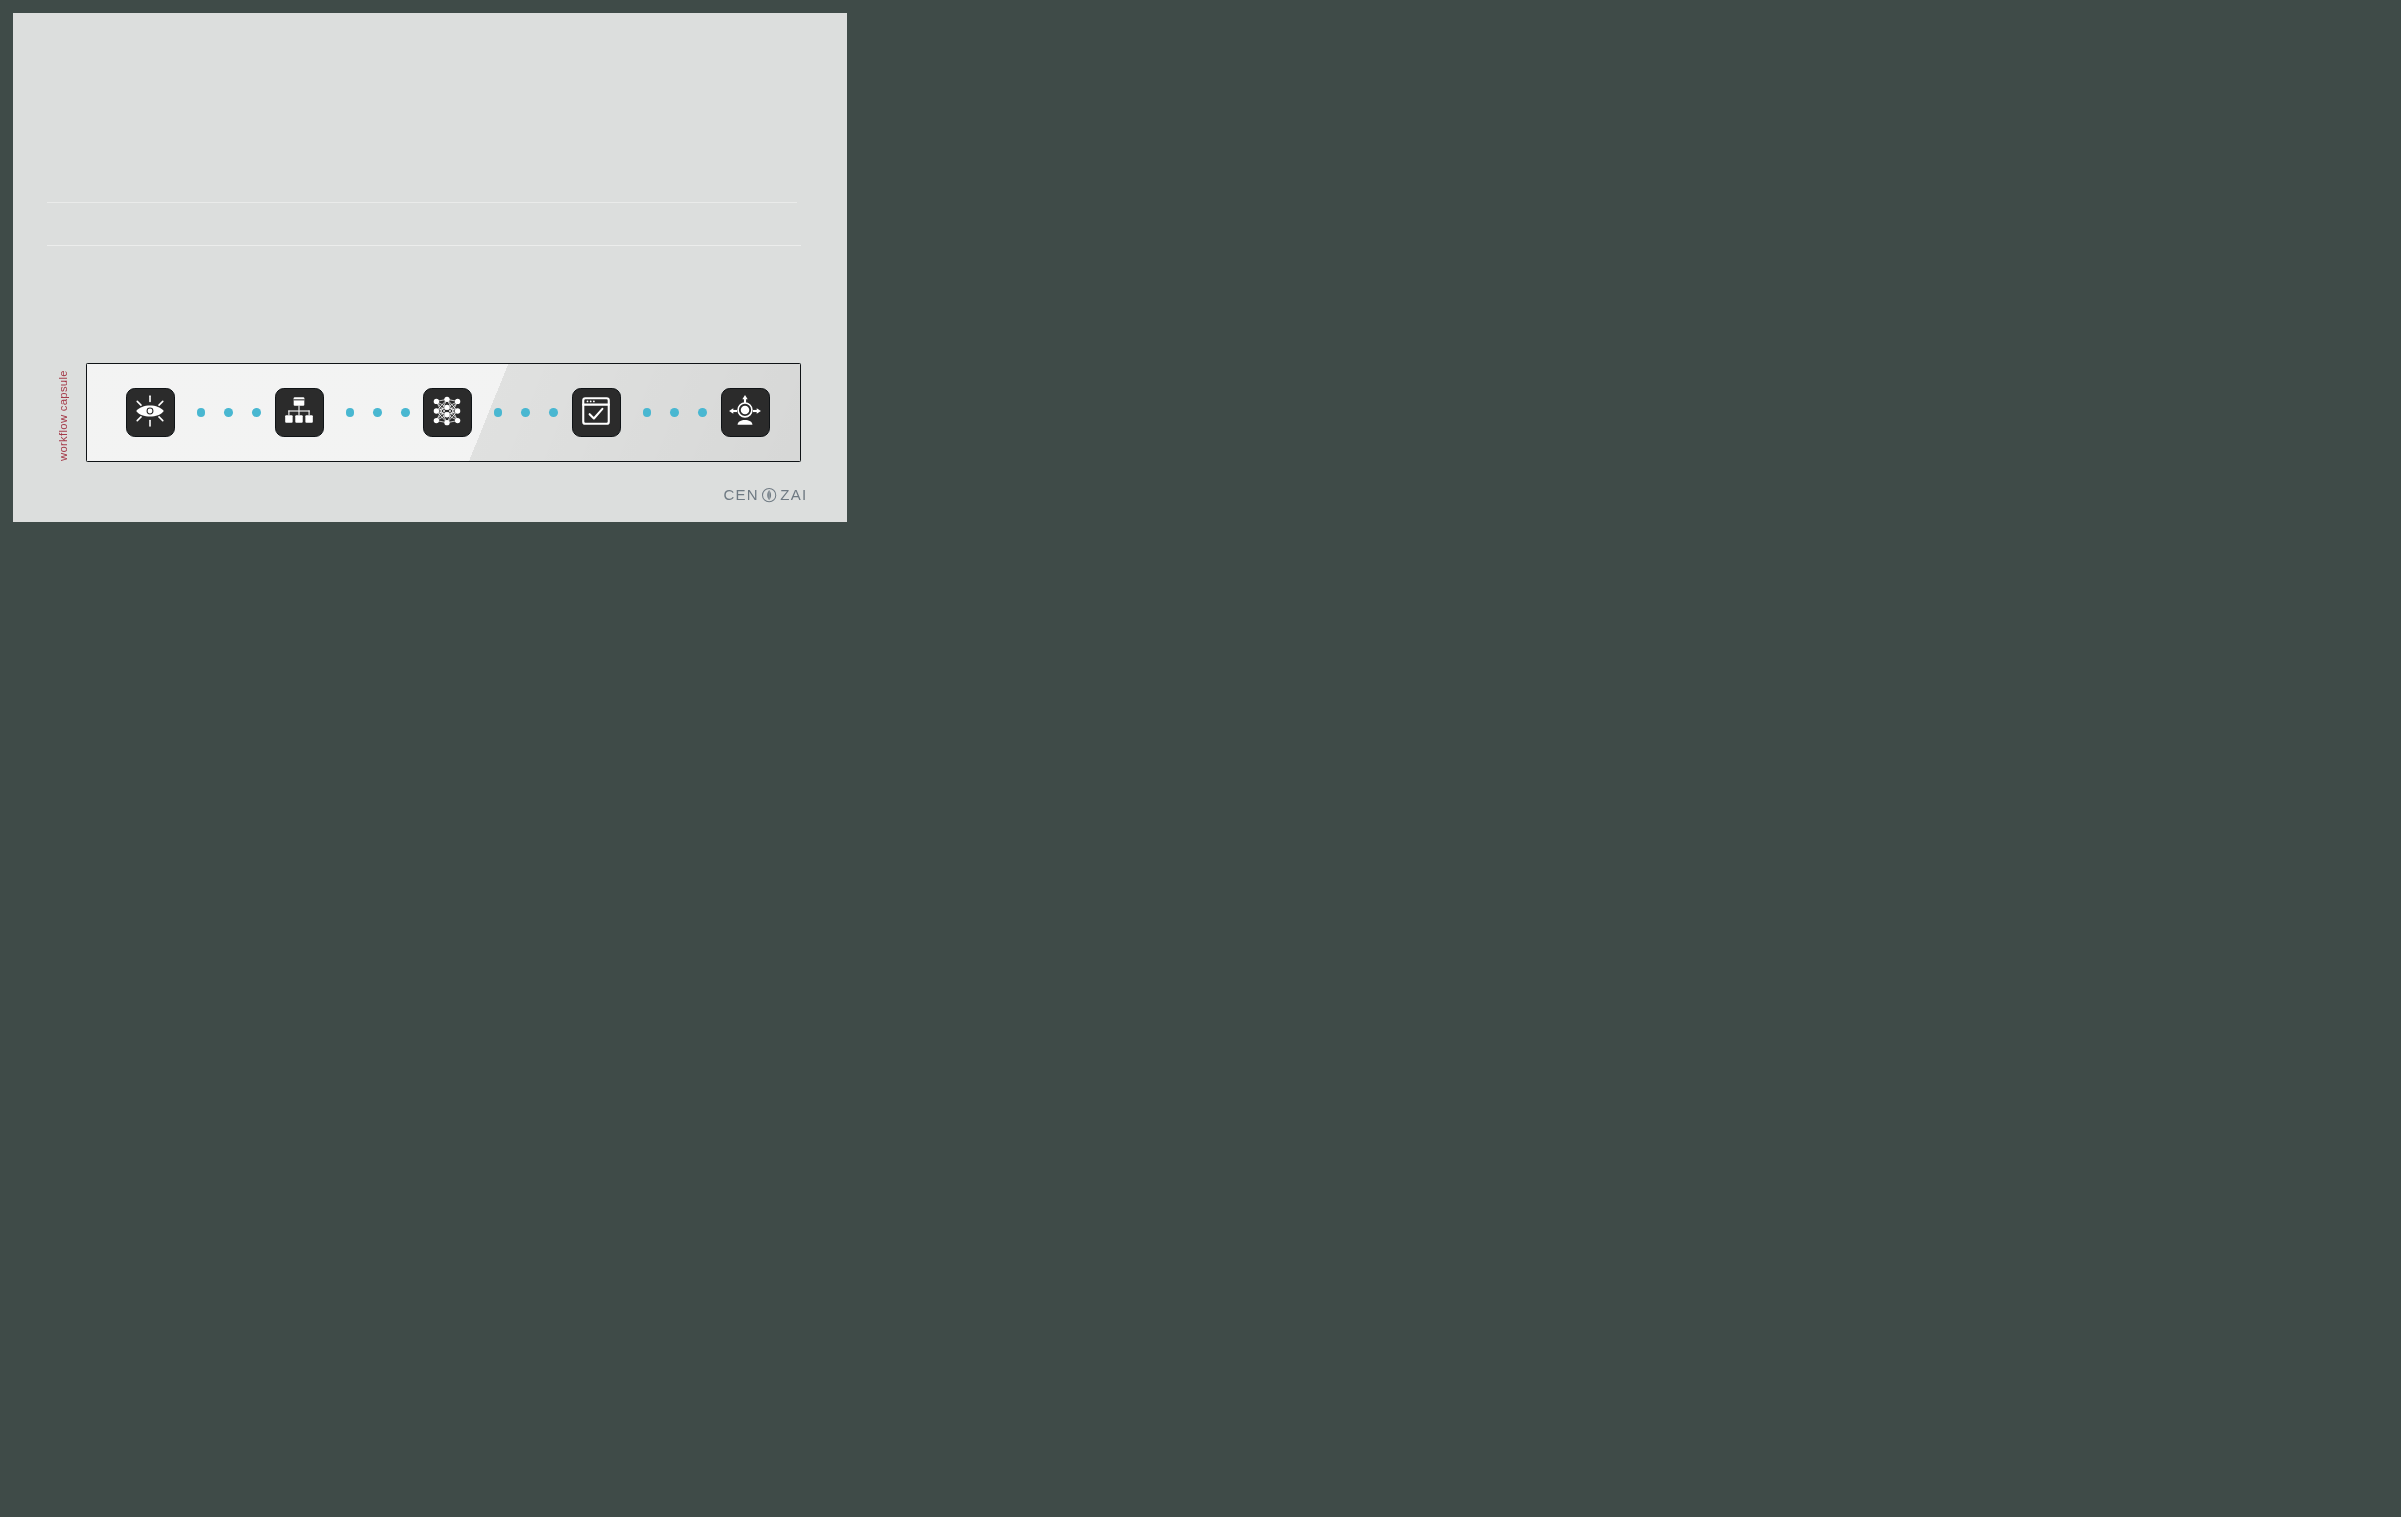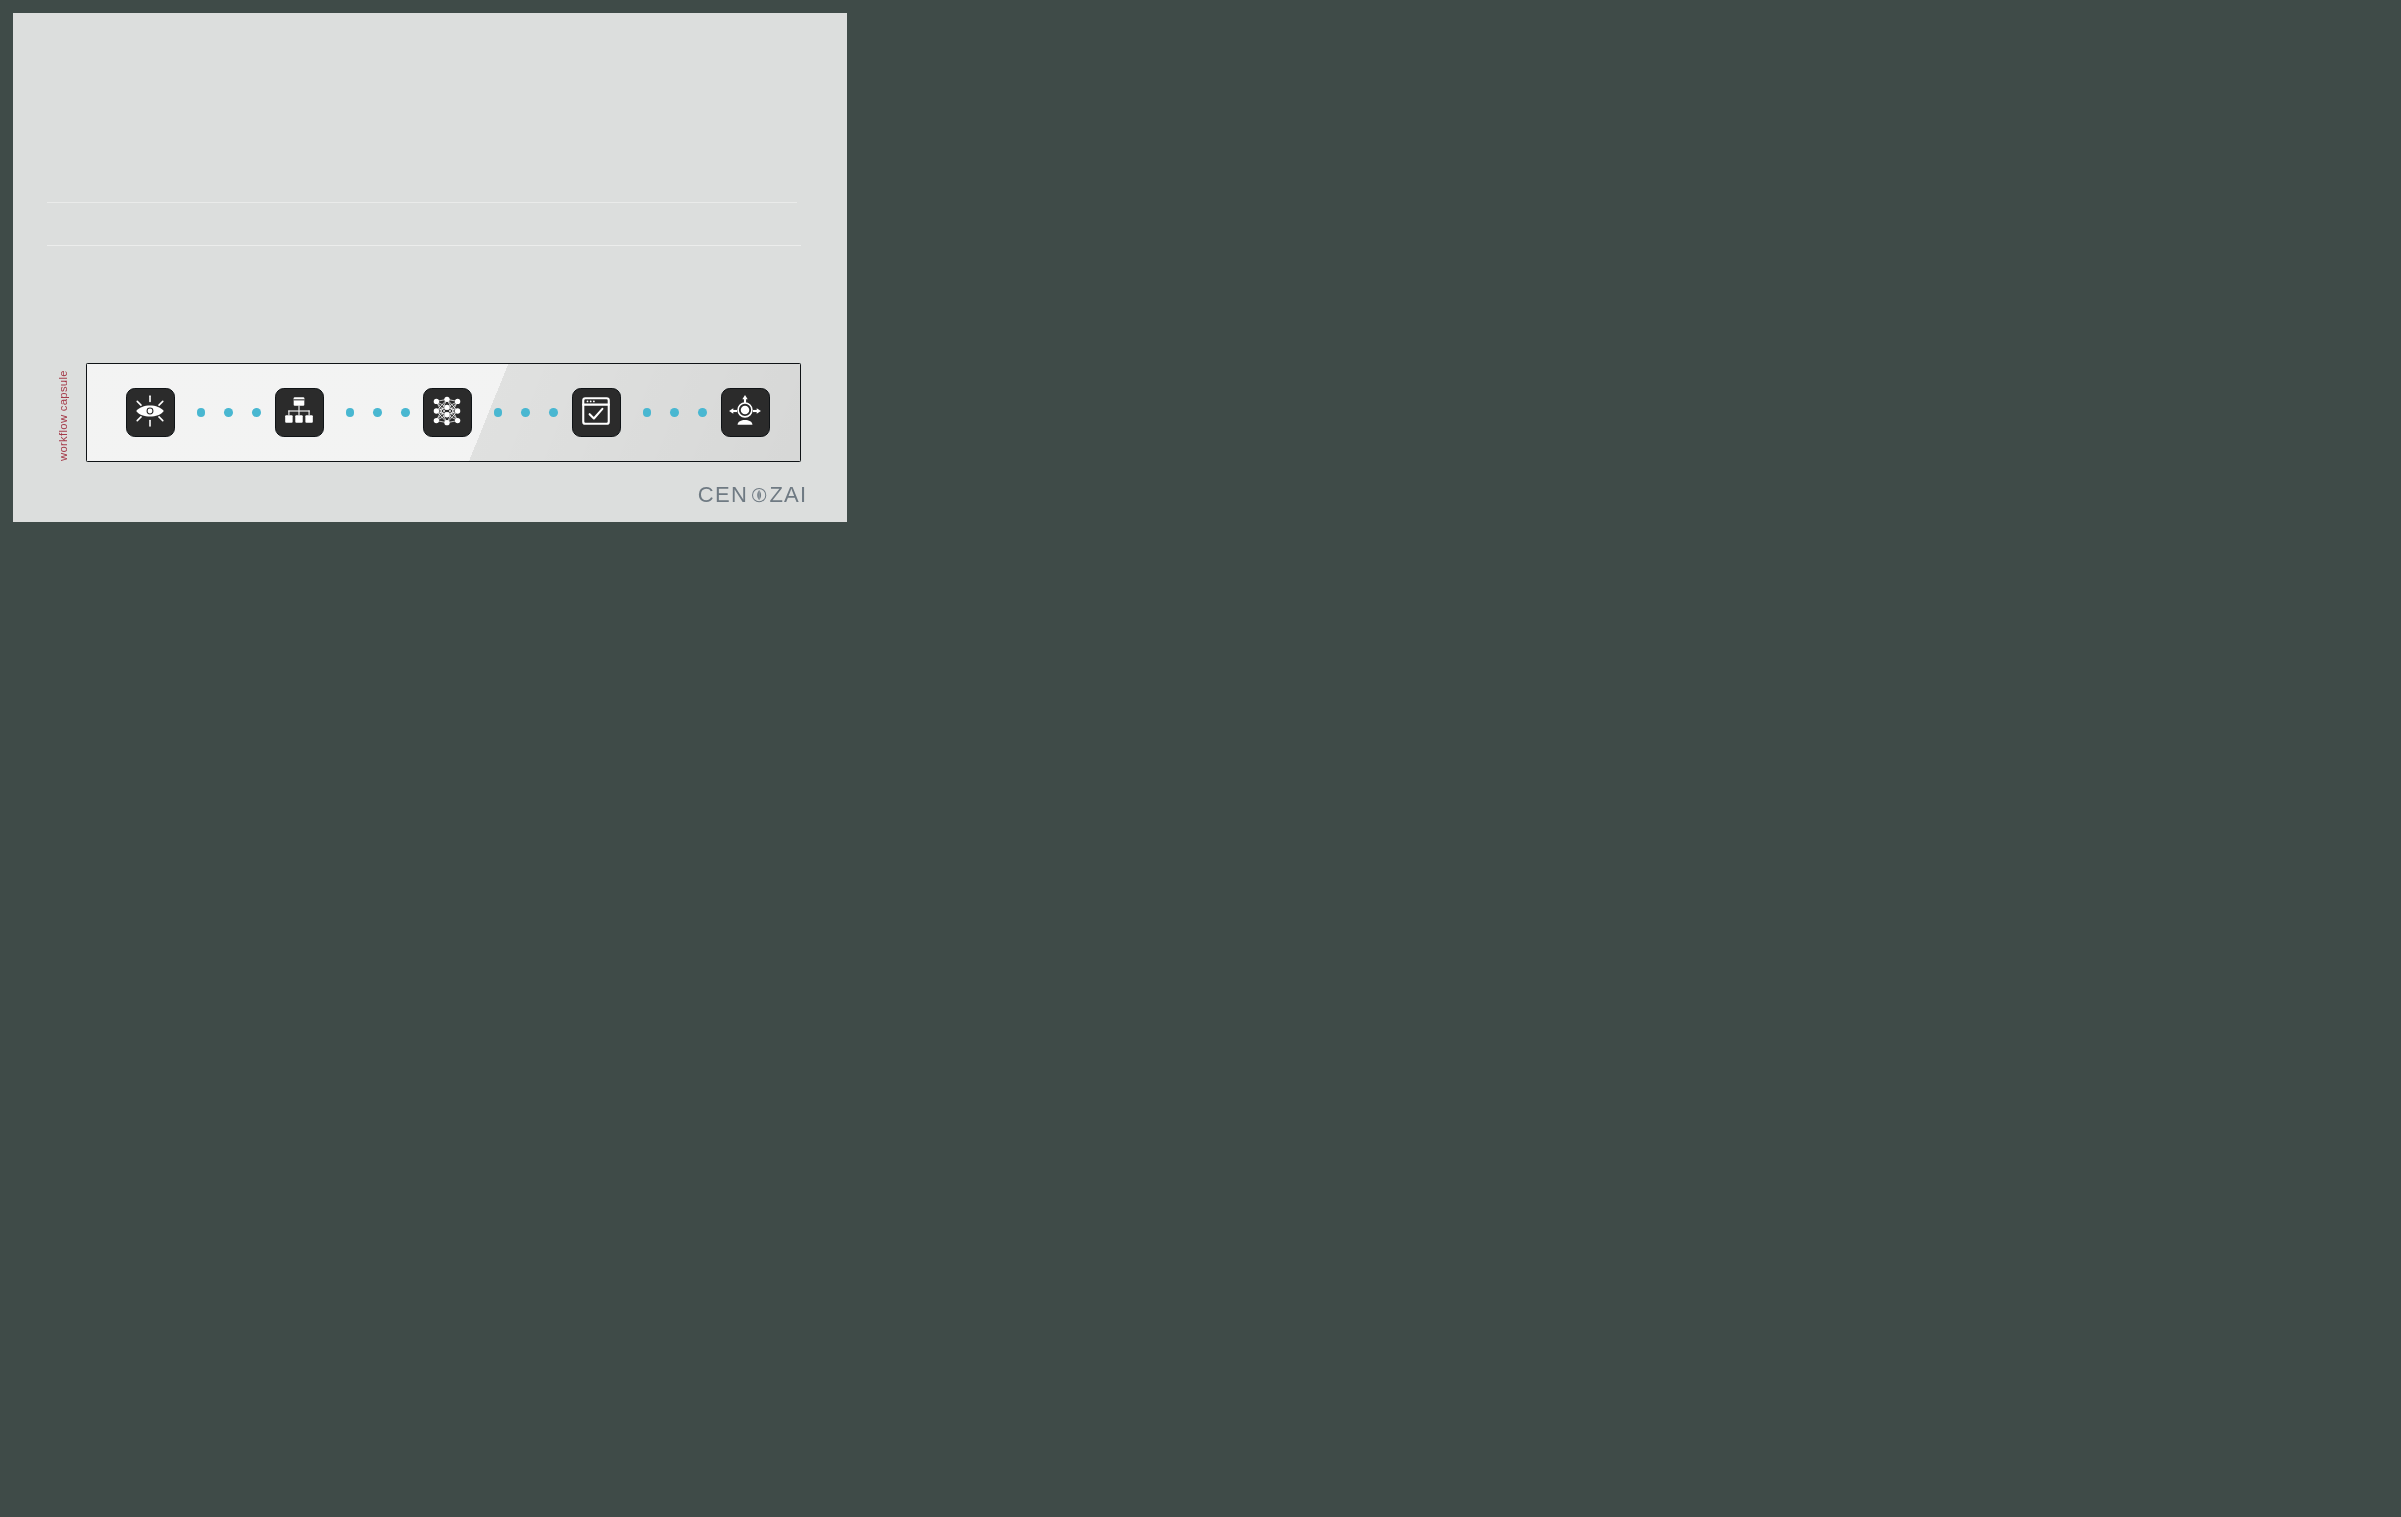--- a/index.html
+++ b/index.html
@@ -122,21 +122,21 @@
     position:absolute;
     right: 39px;
     bottom: 16.3px;
     height: 21px;
     display:flex;
     align-items:center;
     gap: 2.5px;
     color: #6f7a83;
   }
   .logo .t {
-    font-size: 22px;
+    font-size: 15px;
     letter-spacing: 1.3px;
     font-weight: 300;
     font-family: "Helvetica Neue", Arial, sans-serif;
   }
   .logo .mark {
     width: 16.3px; height:16.3px;
     display:inline-flex; align-items:center; justify-content:center;
   }
 </style>
 </head>

